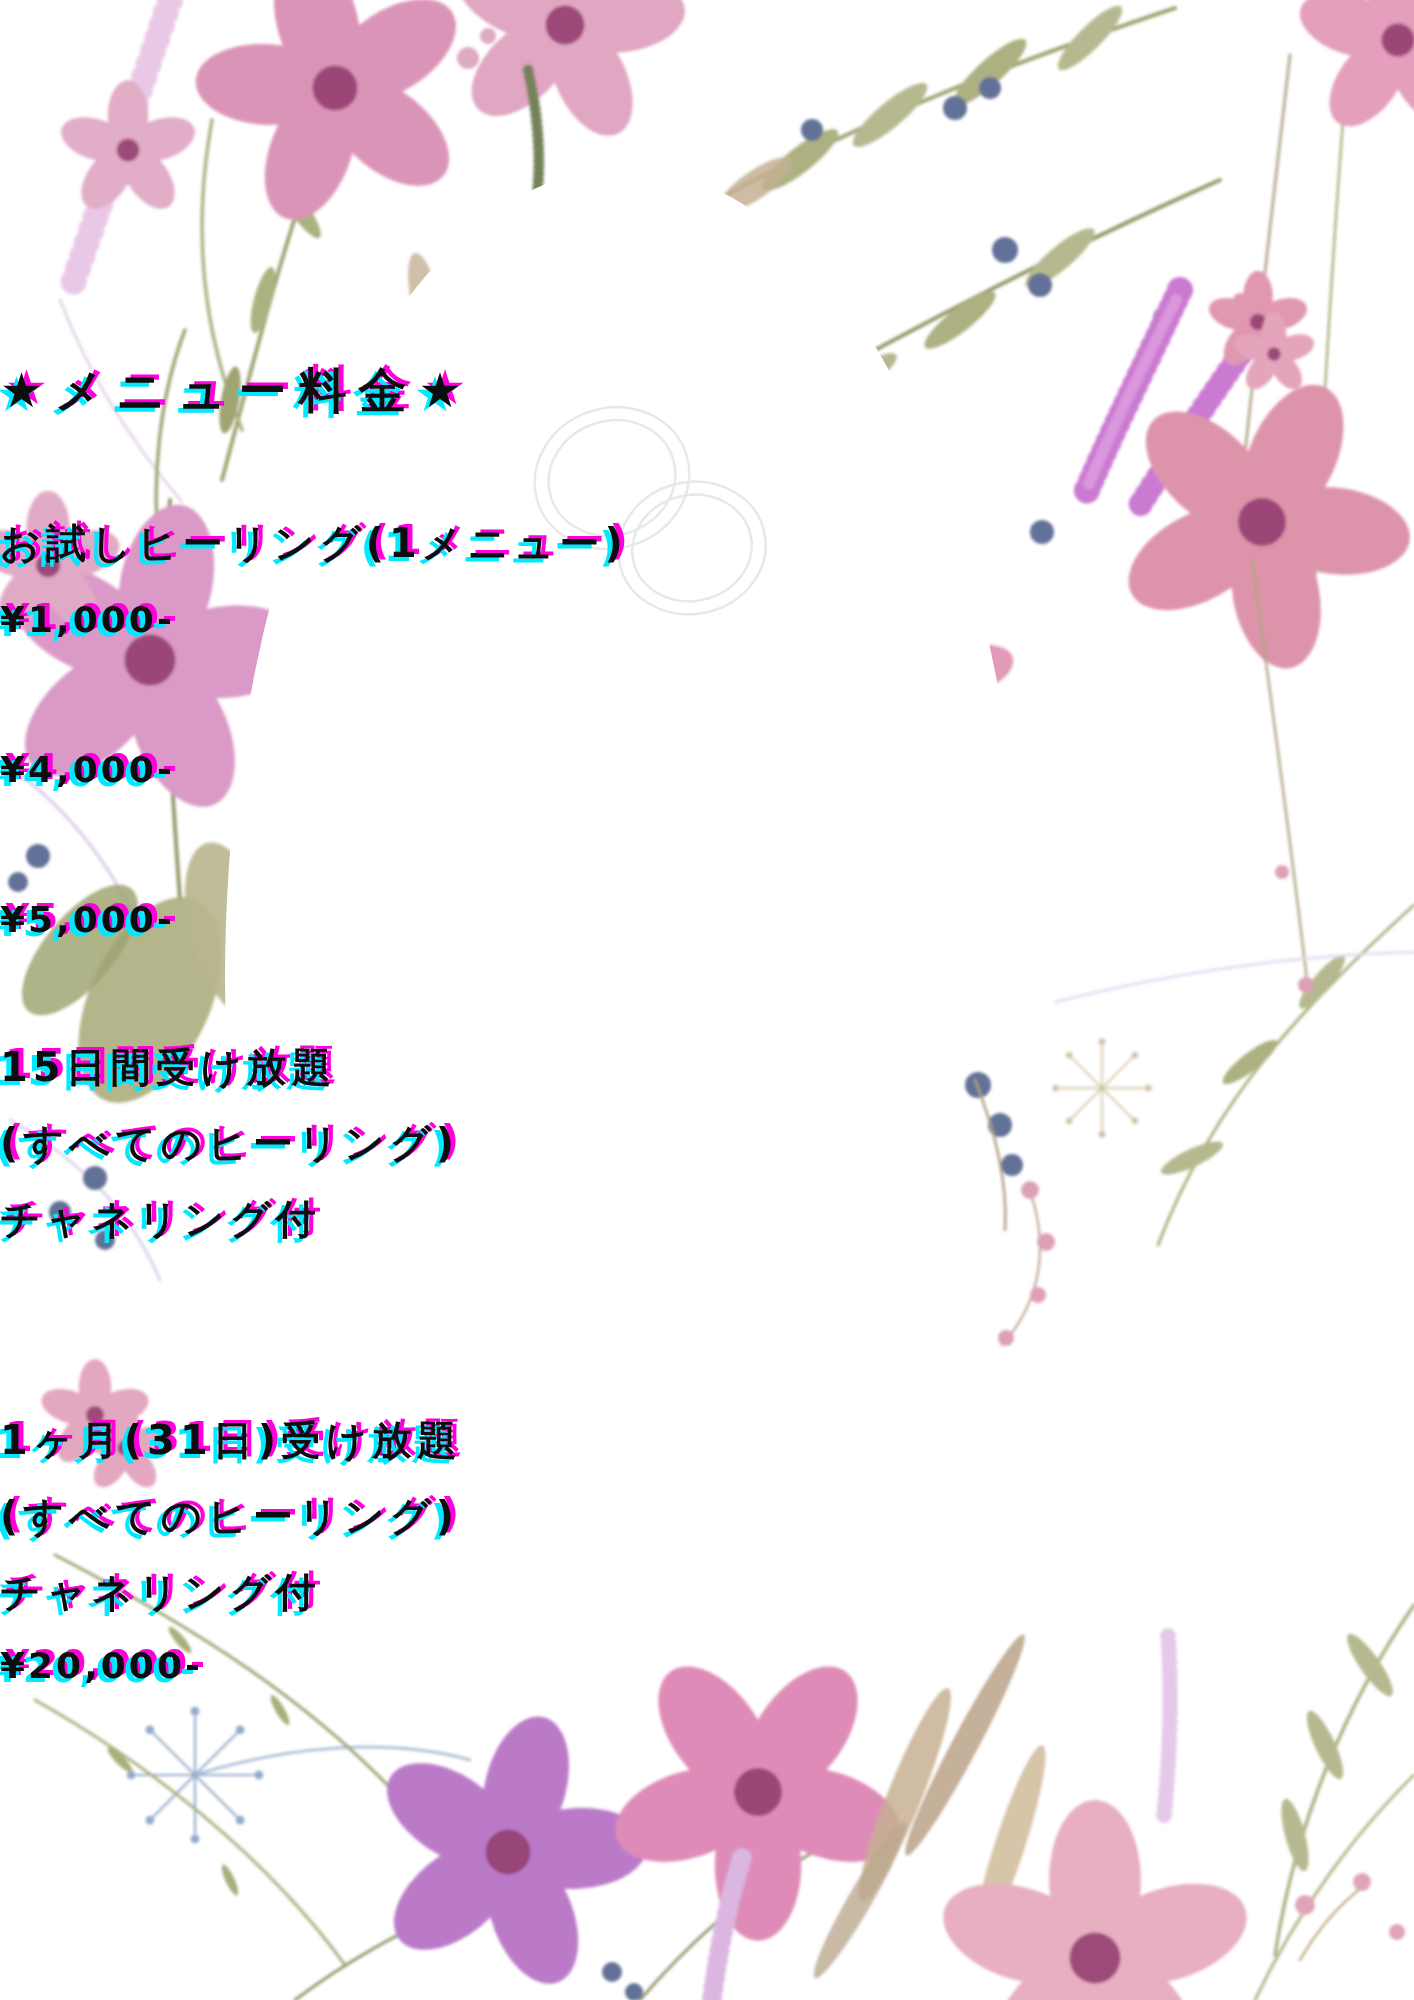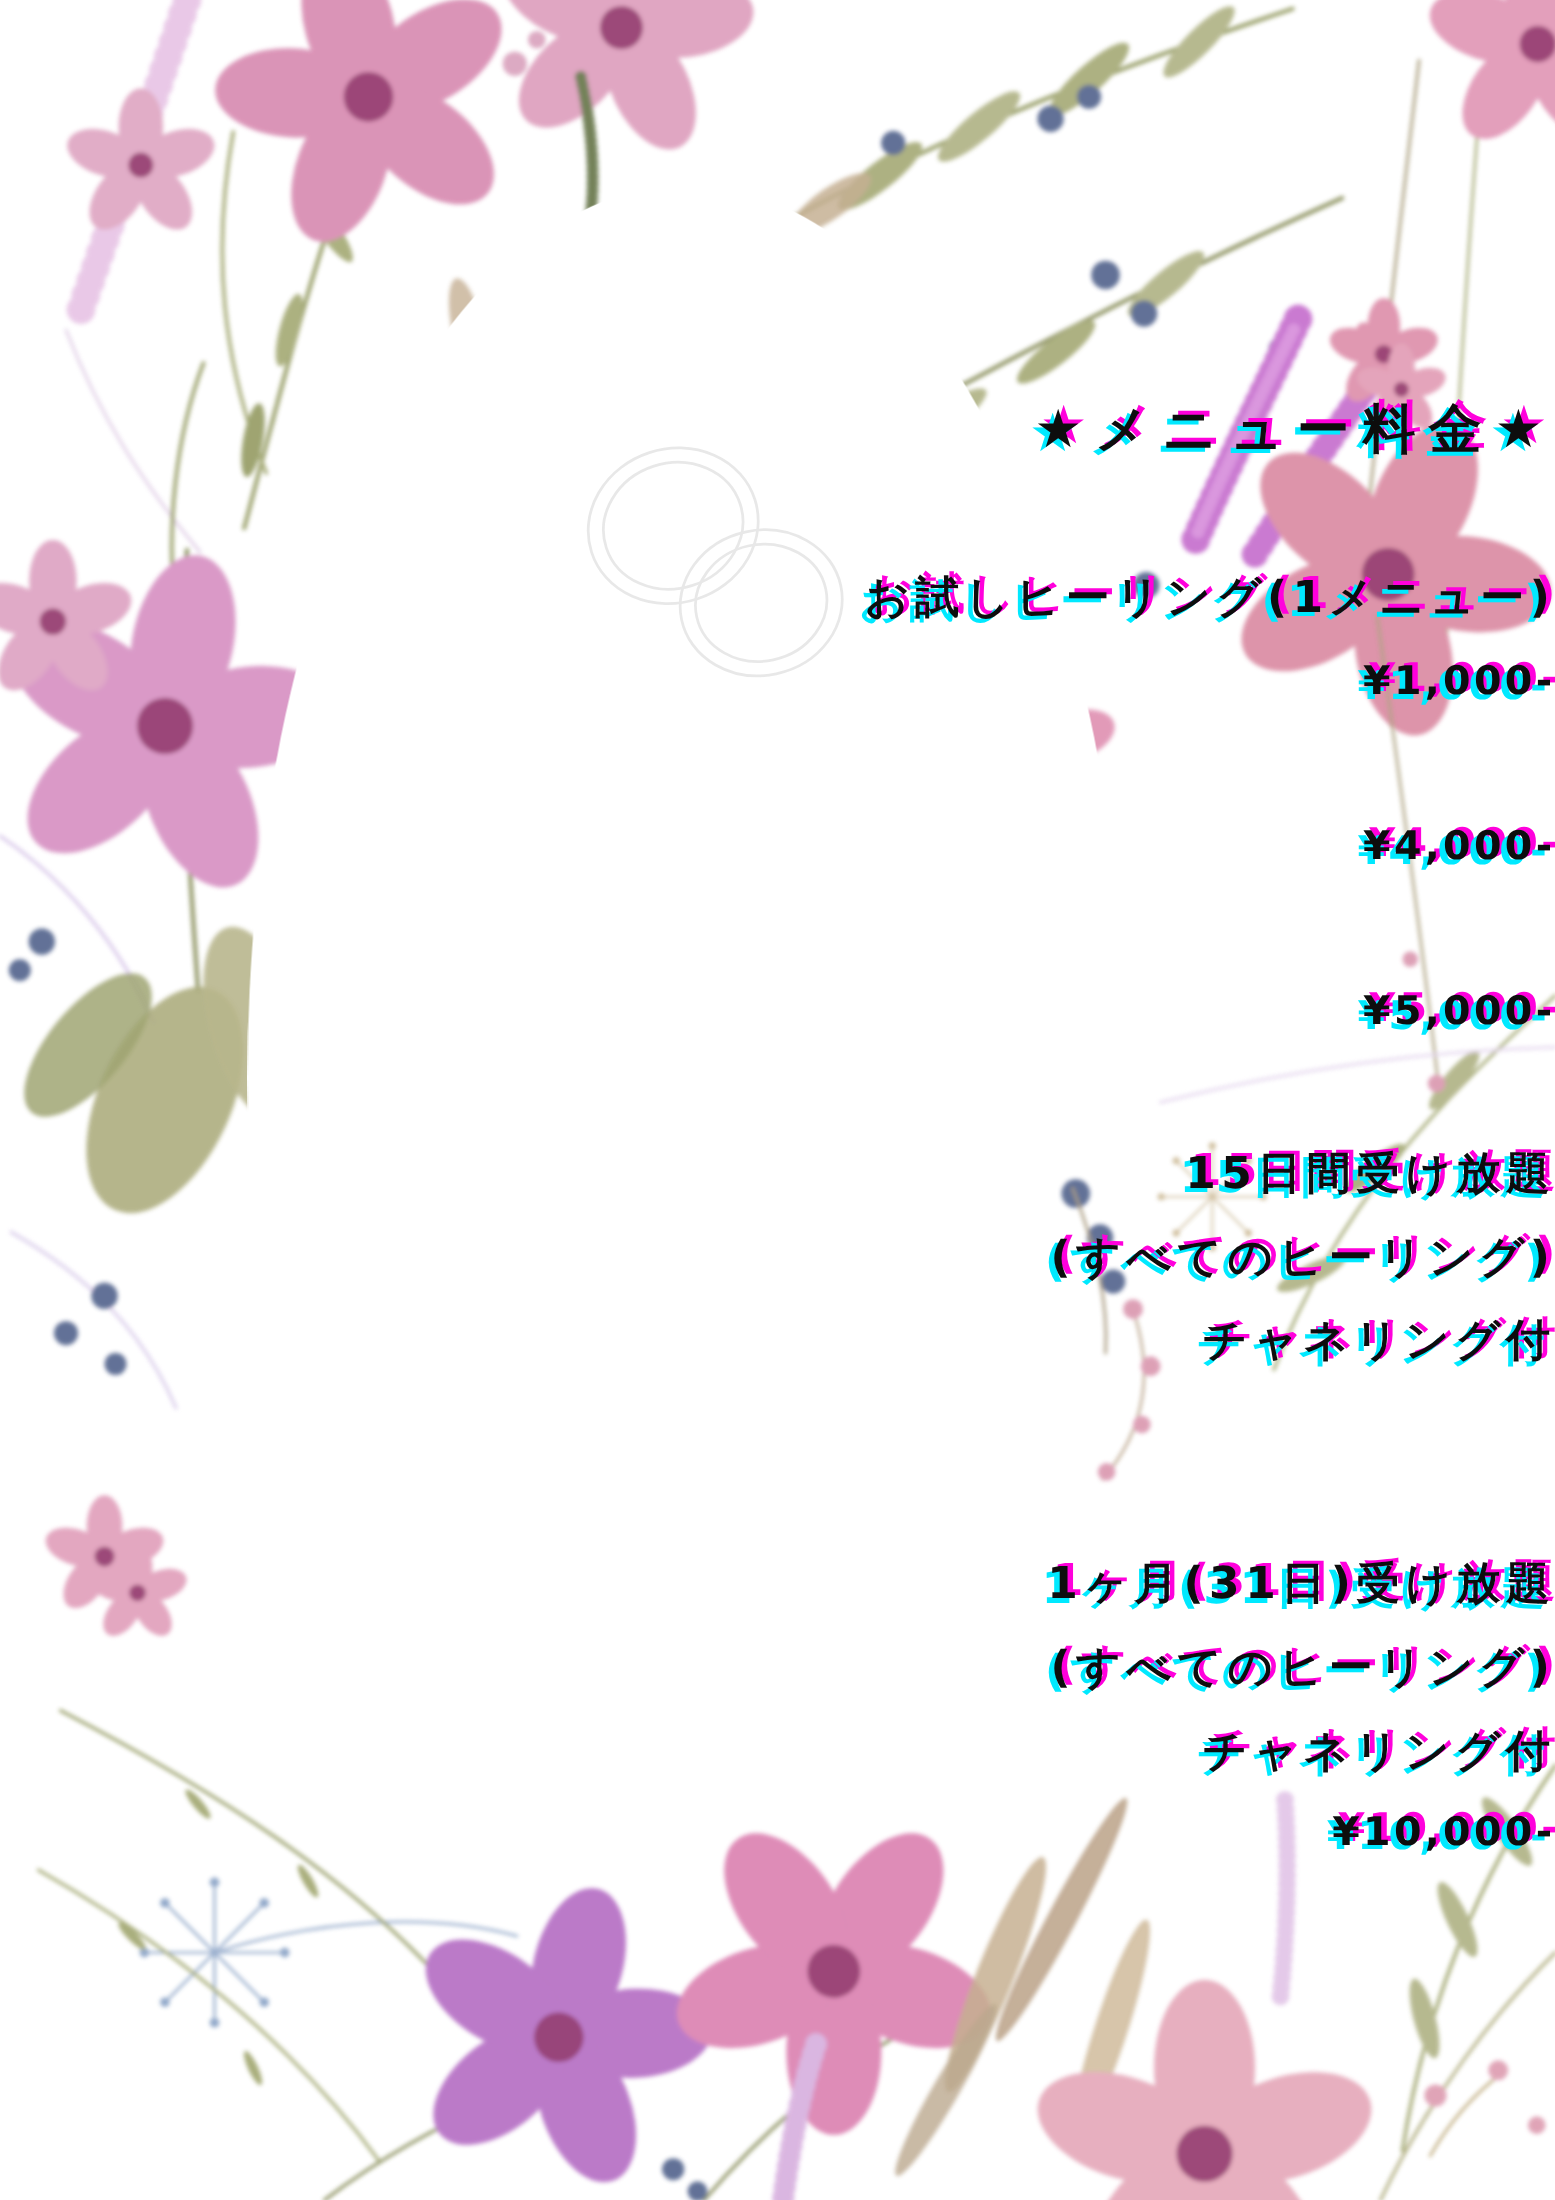--- a/index.html
+++ b/index.html
@@ -12,21 +12,21 @@
   svg.floral{position:absolute;inset:0;display:block}
   .bead{fill:none;stroke-linecap:round}
   .stem{fill:none;stroke-linecap:round}
 
   .menu{
     position:absolute;inset:0;
     font-weight:700;color:#0d0d0d;
   }
   .line{
     position:absolute;left:0;width:100%;height:76px;line-height:76px;
-    text-align:right;white-space:nowrap;
+    text-align:left;white-space:nowrap;
     text-shadow:-5px 4px 0 #00e9ff, 5px -3px 0 #ff00dc;
   }
   .title{font-size:48px;letter-spacing:12px;top:352px}
   .item {font-size:40px;letter-spacing:5px}
   .price{font-size:36px;letter-spacing:3px}
   .t1{top:505px}.t2{top:582px}.t3{top:659px}.t4{top:732px}.t5{top:805px}.t6{top:882px}
   .t7{top:1029px}.t8{top:1105px}.t9{top:1181px}.t10{top:1254px}
   .t11{top:1402px}.t12{top:1478px}.t13{top:1554px}.t14{top:1628px}
 </style>
 </head>
@@ -249,15 +249,15 @@
     <div class="line price t4">¥4,000-</div>
     <div class="line price t6">¥5,000-</div>
 
     <div class="line item  t7">15日間受け放題</div>
     <div class="line item  t8">(すべてのヒーリング)</div>
     <div class="line item  t9">チャネリング付</div>
 
     <div class="line item  t11">1ヶ月(31日)受け放題</div>
     <div class="line item  t12">(すべてのヒーリング)</div>
     <div class="line item  t13">チャネリング付</div>
-    <div class="line price t14">¥10,000-</div>
+    <div class="line price t14">¥20,000-</div>
   </div>
 </div>
 
 </body></html>

